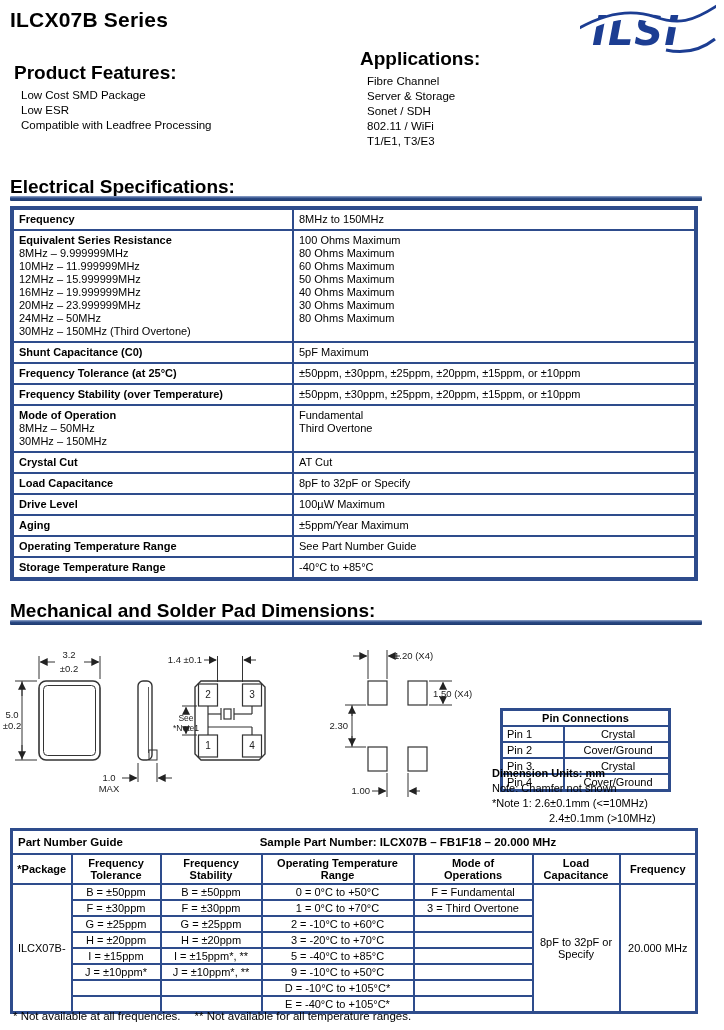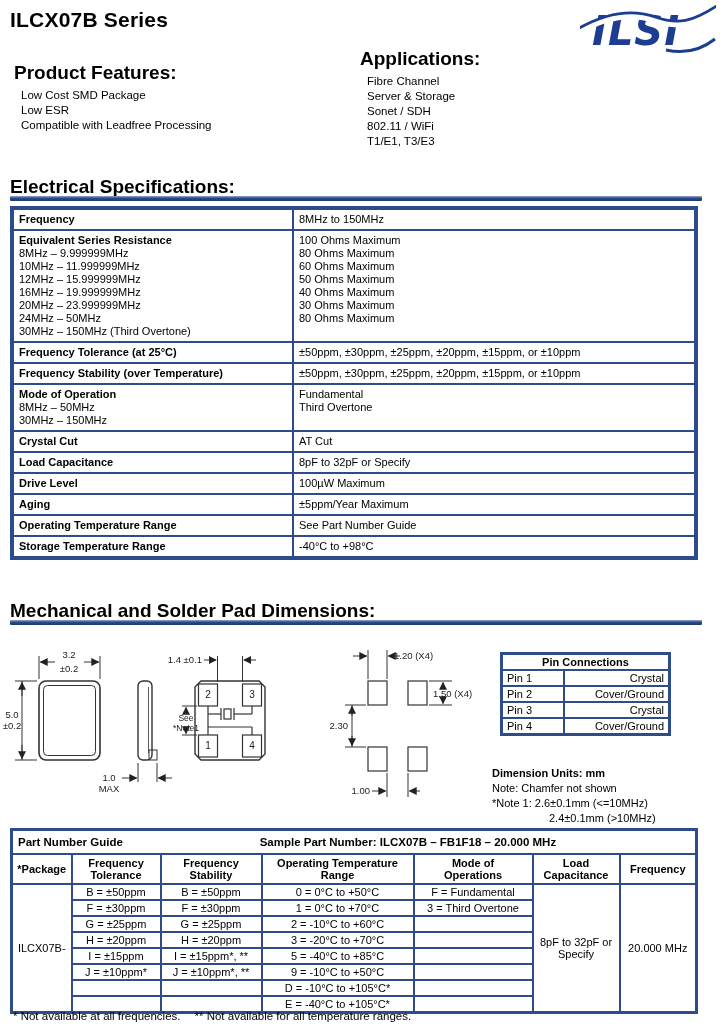--- a/index.html
+++ b/index.html
@@ -27,21 +27,21 @@
 
   
   svg text.dim{font-family:"Liberation Sans",sans-serif;font-size:9.5px;fill:#222;}
   svg text.padnum{font-family:"Liberation Sans",sans-serif;font-size:10px;fill:#222;text-anchor:middle;}
 
   
   table.pins{border-collapse:collapse;border:3px solid var(--navy);}
   table.pins th,table.pins td{border:2px solid var(--navy);font-size:11px;height:14px;padding:0 4px;}
   table.pins th{font-weight:bold;text-align:center;}
   table.pins td.c1{width:52px;text-align:left;}
-  table.pins td.c2{width:92px;text-align:right;padding-left:7px;}
+  table.pins td.c2{width:92px;text-align:center;padding-left:7px;}
   .mechnotes{font-size:11px;line-height:15px;}
   .mechnotes .indent{padding-left:57px;}
 
   
   table.png{border-collapse:collapse;border:3px solid var(--navy);width:688px;table-layout:fixed;}
   table.png th,table.png td{border:2px solid var(--navy);font-size:11px;line-height:12px;
     text-align:center;vertical-align:middle;padding:1px 2px;overflow:hidden;}
   table.png tr.hdr td{height:18px;}
   table.png tr.cols th{height:26px;font-weight:bold;}
   table.png tr.body{height:15px;}
@@ -109,20 +109,24 @@
     </td>
     <td class="pre off">100 Ohms Maximum
 80 Ohms Maximum
 60 Ohms Maximum
 50 Ohms Maximum
 40 Ohms Maximum
 30 Ohms Maximum
 80 Ohms Maximum</td>
   </tr>
   <tr>
+    <td class="p">Shunt Capacitance (C0)</td>
+    <td>5pF Maximum</td>
+  </tr>
+  <tr>
     <td class="p">Frequency Tolerance (at 25°C)</td>
     <td>±50ppm, ±30ppm, ±25ppm, ±20ppm, ±15ppm, or ±10ppm</td>
   </tr>
   <tr>
     <td class="p">Frequency Stability (over Temperature)</td>
     <td>±50ppm, ±30ppm, ±25ppm, ±20ppm, ±15ppm, or ±10ppm</td>
   </tr>
   <tr>
     <td class="p">
       <div class="b">Mode of Operation</div>
@@ -147,21 +151,21 @@
   <tr>
     <td class="p">Aging</td>
     <td>±5ppm/Year Maximum</td>
   </tr>
   <tr>
     <td class="p">Operating Temperature Range</td>
     <td>See Part Number Guide</td>
   </tr>
   <tr>
     <td class="p">Storage Temperature Range</td>
-    <td>-40°C to +98°C</td>
+    <td>-40°C to +85°C</td>
   </tr>
 </tbody>
   </table>
 
 <div class="h2 abs" style="left:10px;top:600px;">Mechanical and Solder Pad Dimensions:</div>
 <div class="rule abs" style="left:10px;top:620px;width:692px;"></div>
 
 <svg class="abs" style="left:0;top:635px;" width="724" height="200" viewBox="0 635 724 200">
   <defs>
     <marker id="ah" viewBox="0 0 10 10" refX="9" refY="5" markerWidth="8" markerHeight="8" orient="auto">
@@ -259,21 +263,21 @@
   <text class="padnum" x="208" y="698">2</text>
   <text class="padnum" x="252" y="698">3</text>
   <text class="padnum" x="208" y="749">1</text>
   <text class="padnum" x="252" y="749">4</text>
   <text class="dim" x="394" y="659">1.20 (X4)</text>
   <text class="dim" x="433" y="697">1.50 (X4)</text>
   <text class="dim" x="348" y="729" text-anchor="end">2.30</text>
   <text class="dim" x="370" y="794" text-anchor="end">1.00</text>
 </svg>
 
-<table class="pins abs" style="left:500px;top:652px;">
+<table class="pins abs" style="left:500px;top:708px;">
   <tbody>
       <tr>
         <th colspan="2">Pin Connections</th>
       </tr>
   <tr>
     <td class="c1">Pin 1</td>
     <td class="c2">Crystal</td>
   </tr>
   <tr>
     <td class="c1">Pin 2</td>

